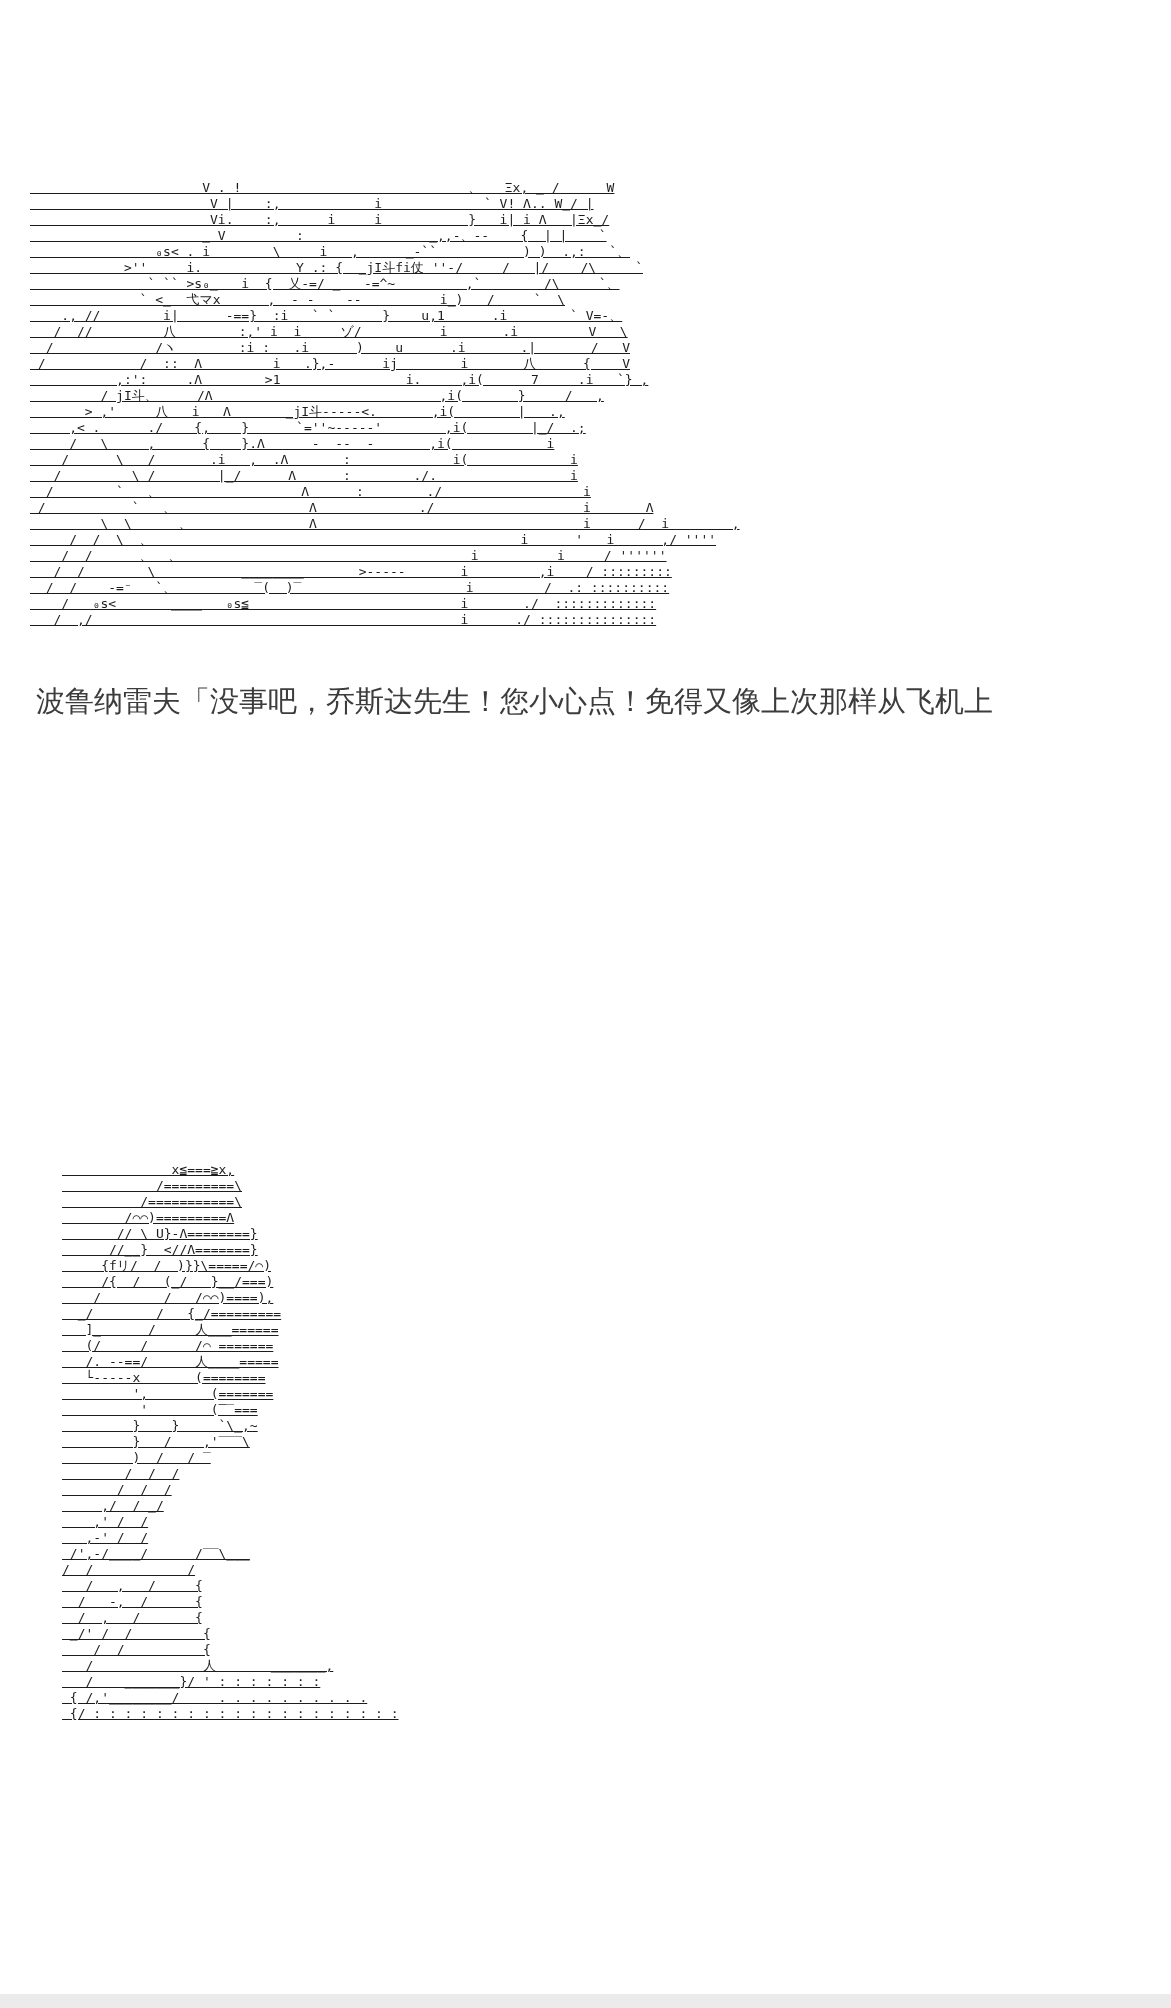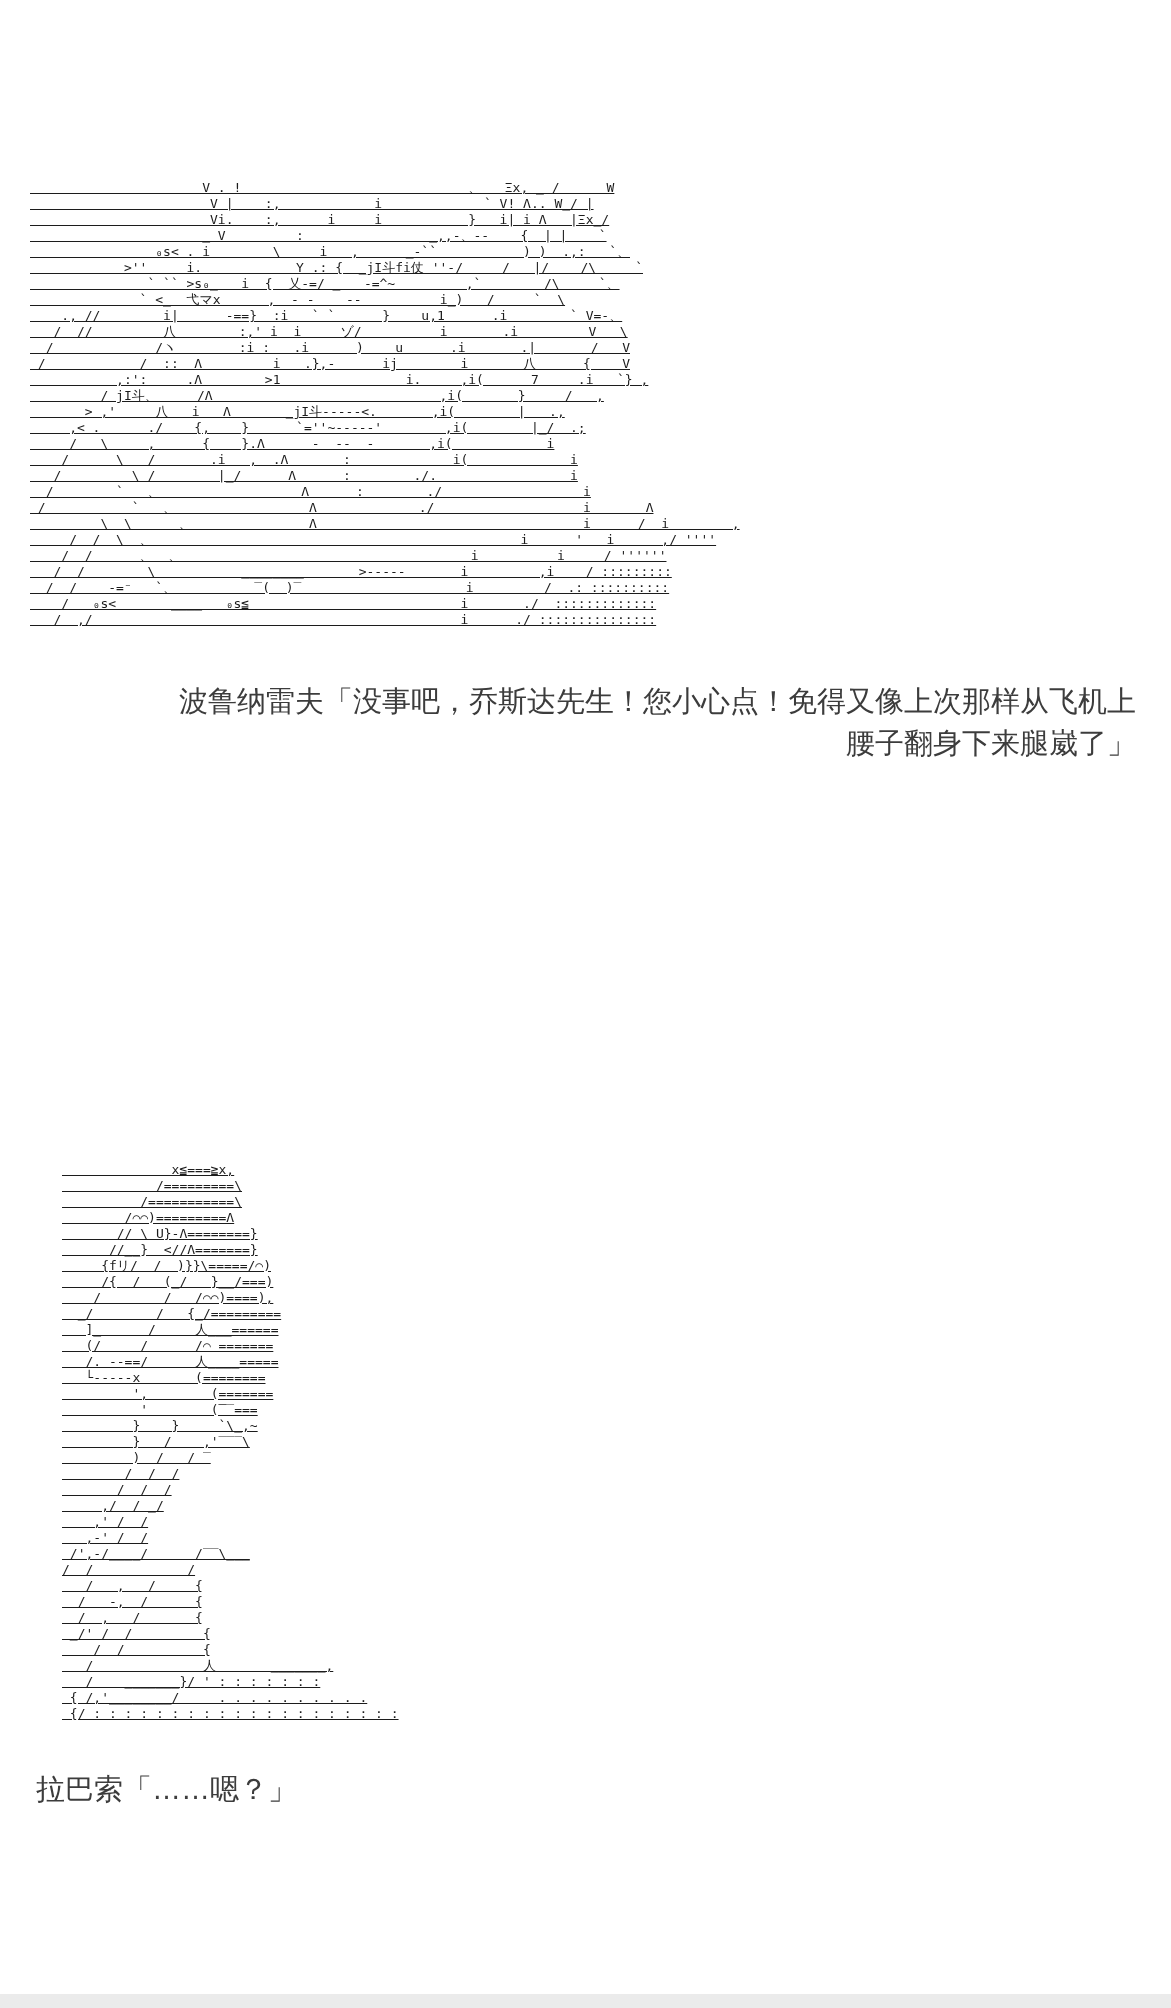--- a/index.html
+++ b/index.html
@@ -68,23 +68,22 @@
   /        `   、                  Λ      :        ./                  i
  /           `   、                 Λ             ./                   i       Λ
          \  \      、               Λ                                  i      /  i        ,
      /  /  \  、                                               i      '   i      ,/ ''''
     /  /      、  、                                     i          i     / ''''''
    /  /        \           ________       &gt;-----       i         ,i    / :::::::::
   /  /    -=⁻   `、          ‾(  )‾                     i         /  .: ::::::::::
     /   ₀s&lt;       ____   ₀s≦                           i       ./  :::::::::::::
    /  ,/                                               i      ./ :::::::::::::::</pre>
 
-  <div class="caption" style="left: 36px; top: 680px; width: 1100px; text-align: right;">
+  <div class="caption" style="left: 36px; top: 680px; width: 1100px;">
     <div>波鲁纳雷夫「没事吧，乔斯达先生！您小心点！免得又像上次那样从飞机上</div>
-    <div>腰子翻身下来腿崴了」</div>
   </div>
 
   <pre class="aa" style="left: 62px; top: 1162px;">              x≦===≧x,
             /=========\
           /===========\
         /⌒⌒)=========Λ
        // \ U}-Λ========}
       //__}  &lt;//Λ=======}
      {fリ/  /  )}}\=====/⌒)
      /{  /   (_/   }__/===)
@@ -109,17 +108,16 @@
    /   ,   /     {
   /   -,  /      {
   /  ,   /       {
  _/' /  /         {
     /  /          {
    /              人       _______,
    /    _______}/ ' : : : : : : :
  { /,'________/     . . . . . . . . . .
  {/ : : : : : : : : : : : : : : : : : : : :</pre>
 
-  <div class="caption" style="left: 36px; top: 1768px; width: 1100px;">拉巴索「……嗯？」</div>
 
   <div class="bottom-strip"></div>
 
 </div>
 
 </body></html>

